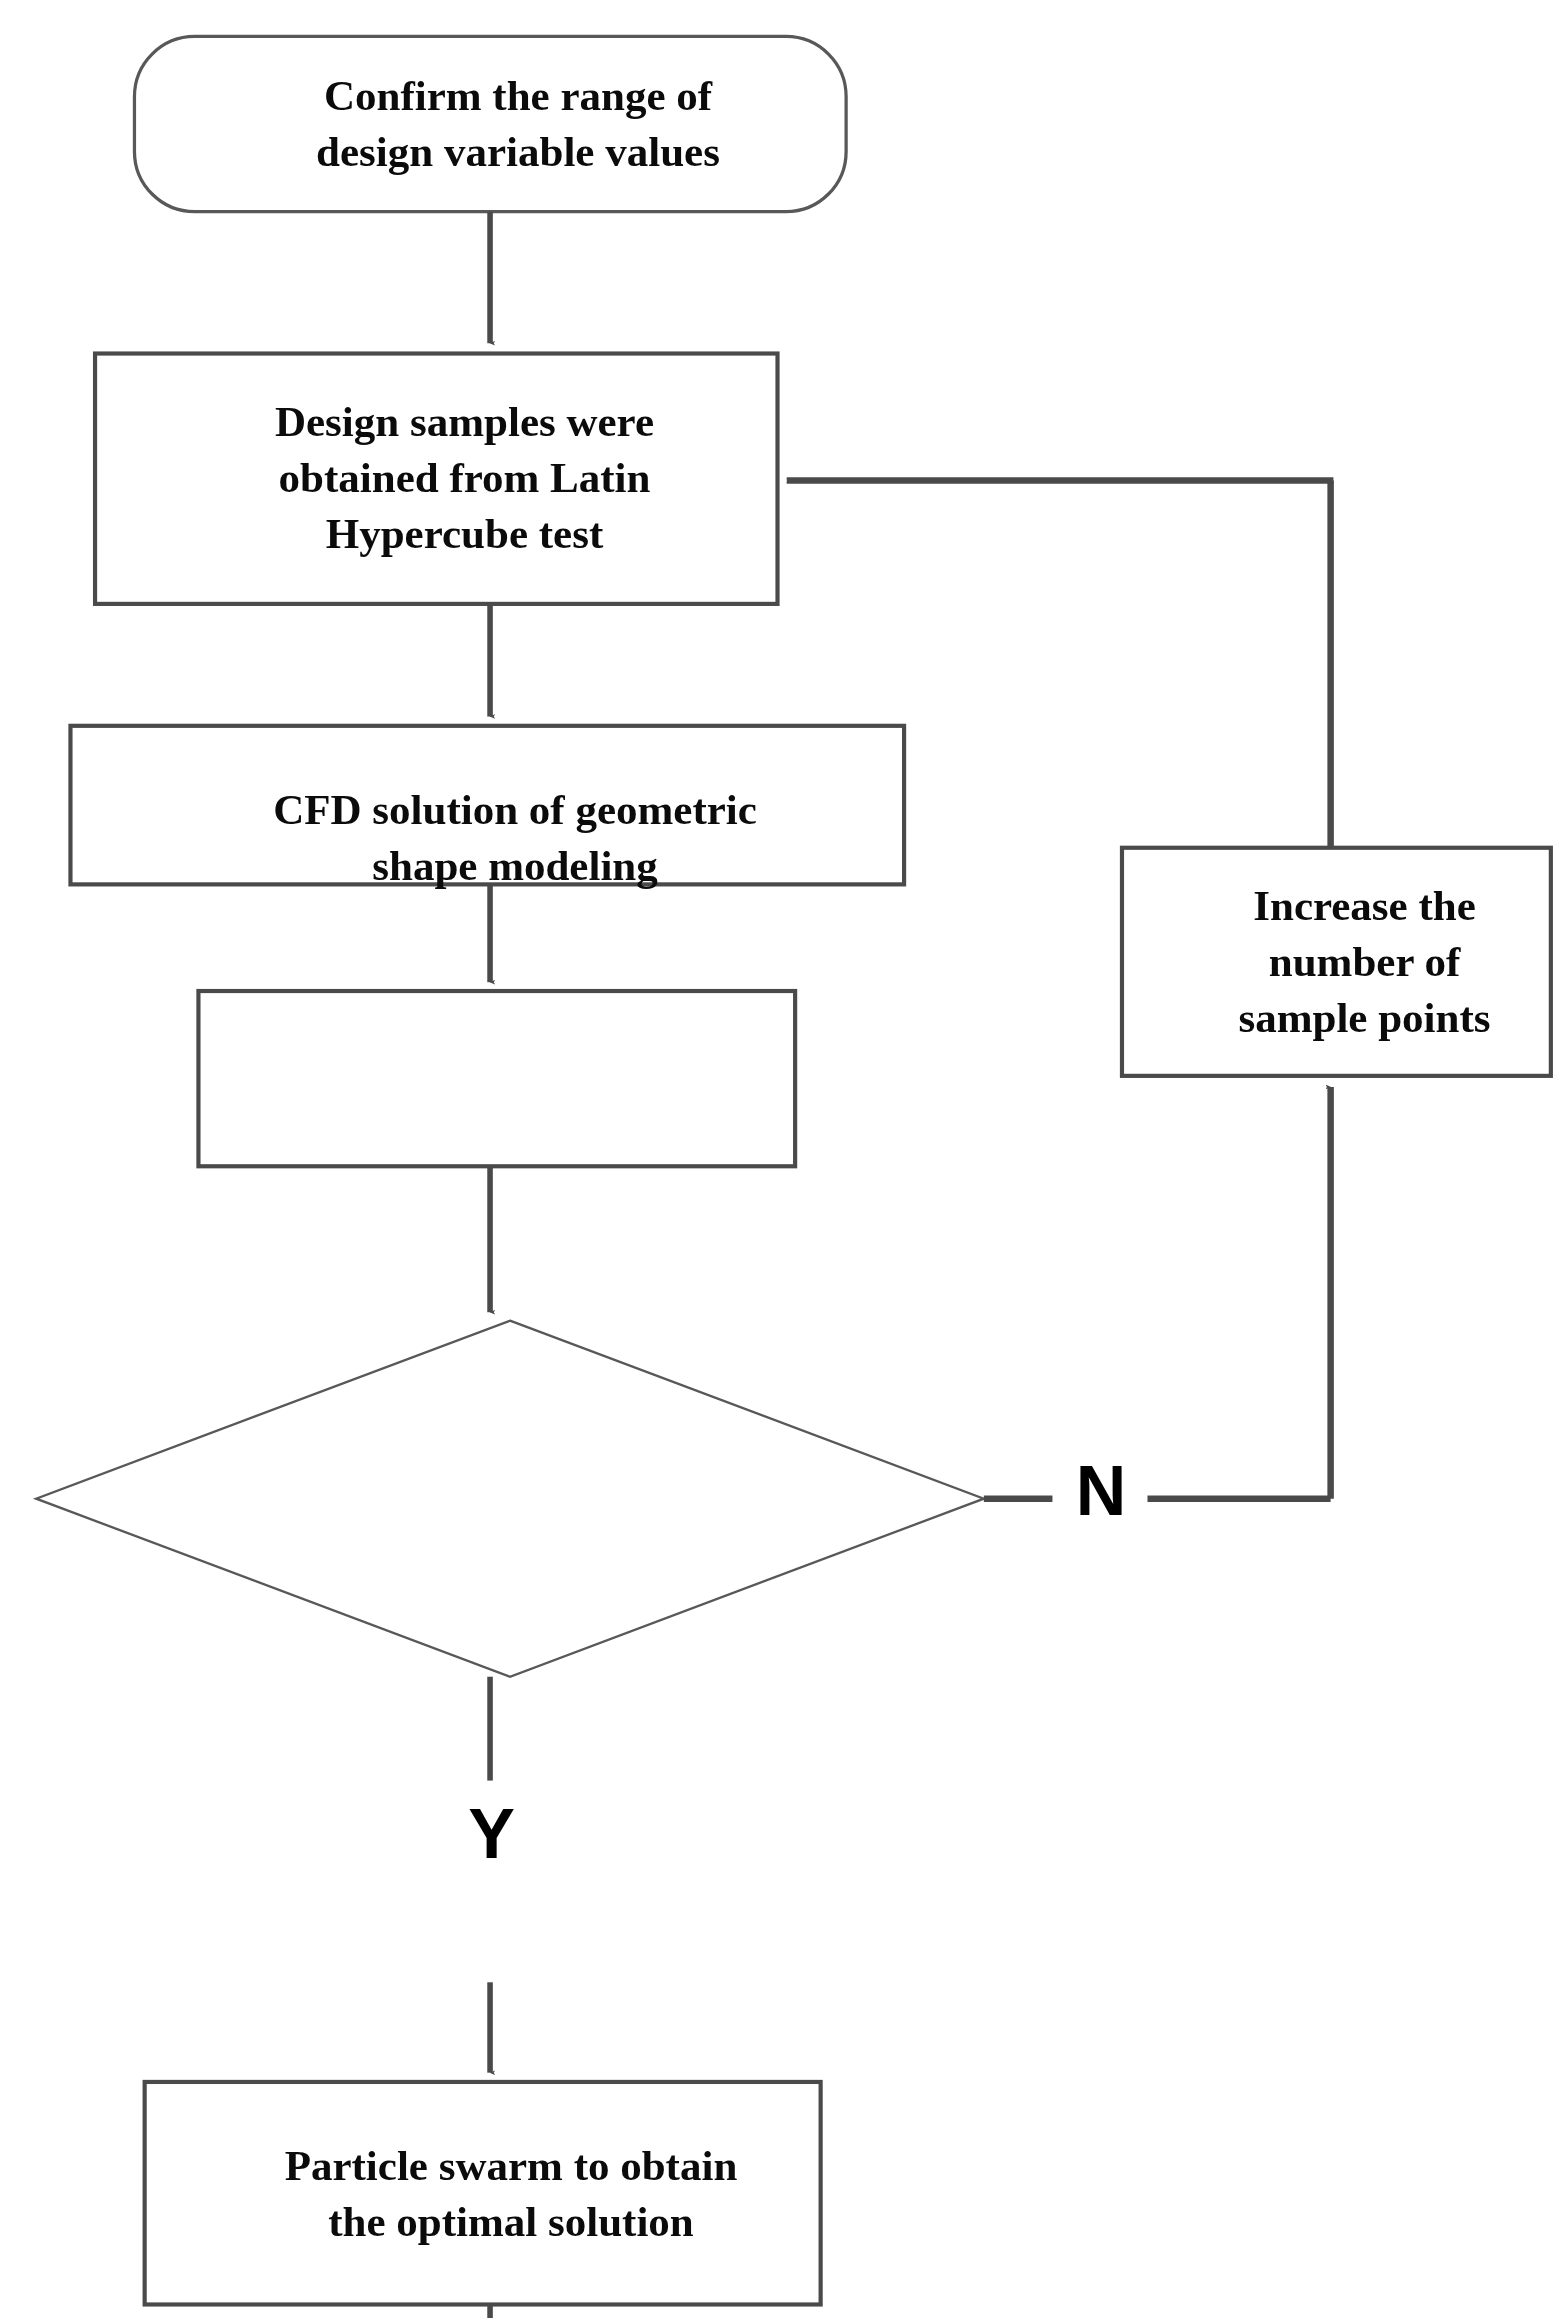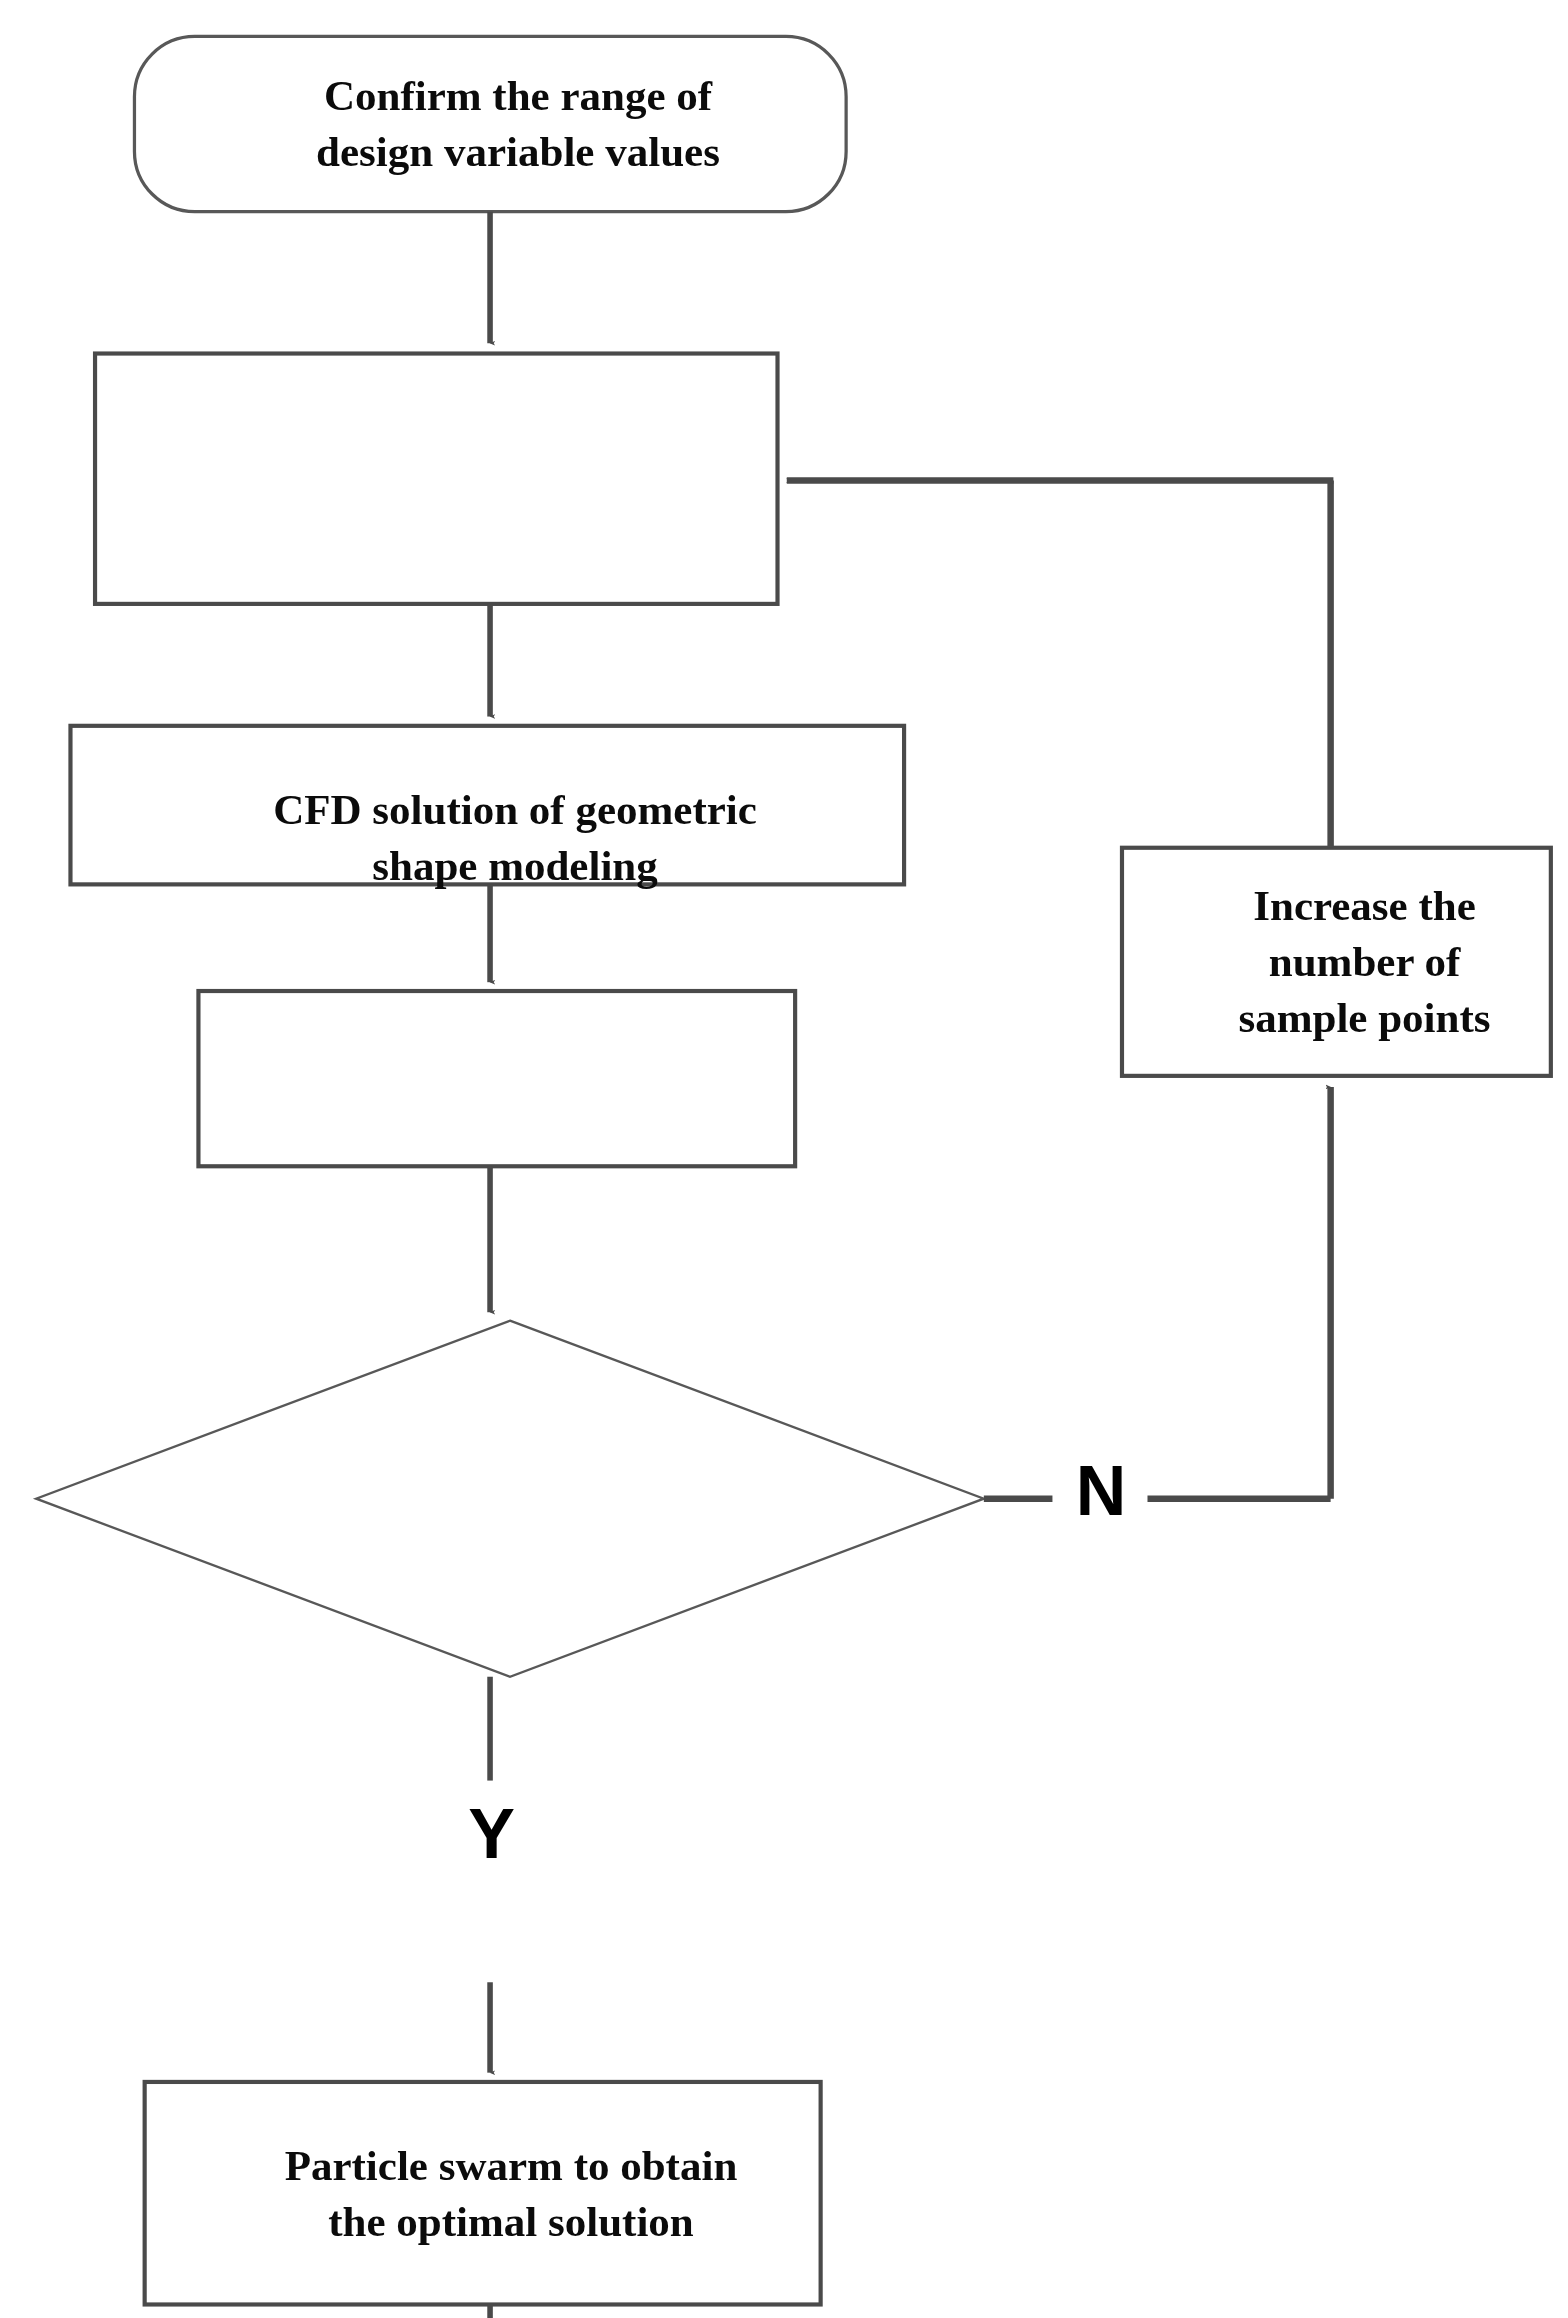--- a/index.html
+++ b/index.html
@@ -98,20 +98,23 @@
 
     <line x1="1057" y1="3616" x2="1057" y2="3840" stroke="#4a4a4a" stroke-width="12"></line>
     <line x1="1057" y1="4275" x2="1057" y2="4470" stroke="#4a4a4a" stroke-width="12" marker-end="url(#arrowDown)"></line>
 
     <line x1="1057" y1="4970" x2="1057" y2="5145" stroke="#4a4a4a" stroke-width="12" marker-end="url(#arrowDown)"></line>
   </svg>
 
   <div class="node-label" style="left:134px; top:36px; width:712px; height:175px; font-size:43px;">Confirm the range of
 design variable values</div>
 
+  <div class="node-label" style="left:95px; top:353px; width:683px; height:250px; font-size:43px;">Design samples were
+obtained from Latin
+Hypercube test</div>
 
   <div class="node-label" style="left:70px; top:758px; width:834px; height:159px; font-size:43px;">CFD solution of geometric
 shape modeling</div>
 
 
   <div class="node-label" style="left:1122px; top:848px; width:429px; height:228px; font-size:43px;">Increase the
 number of
 sample points</div>
 
 

